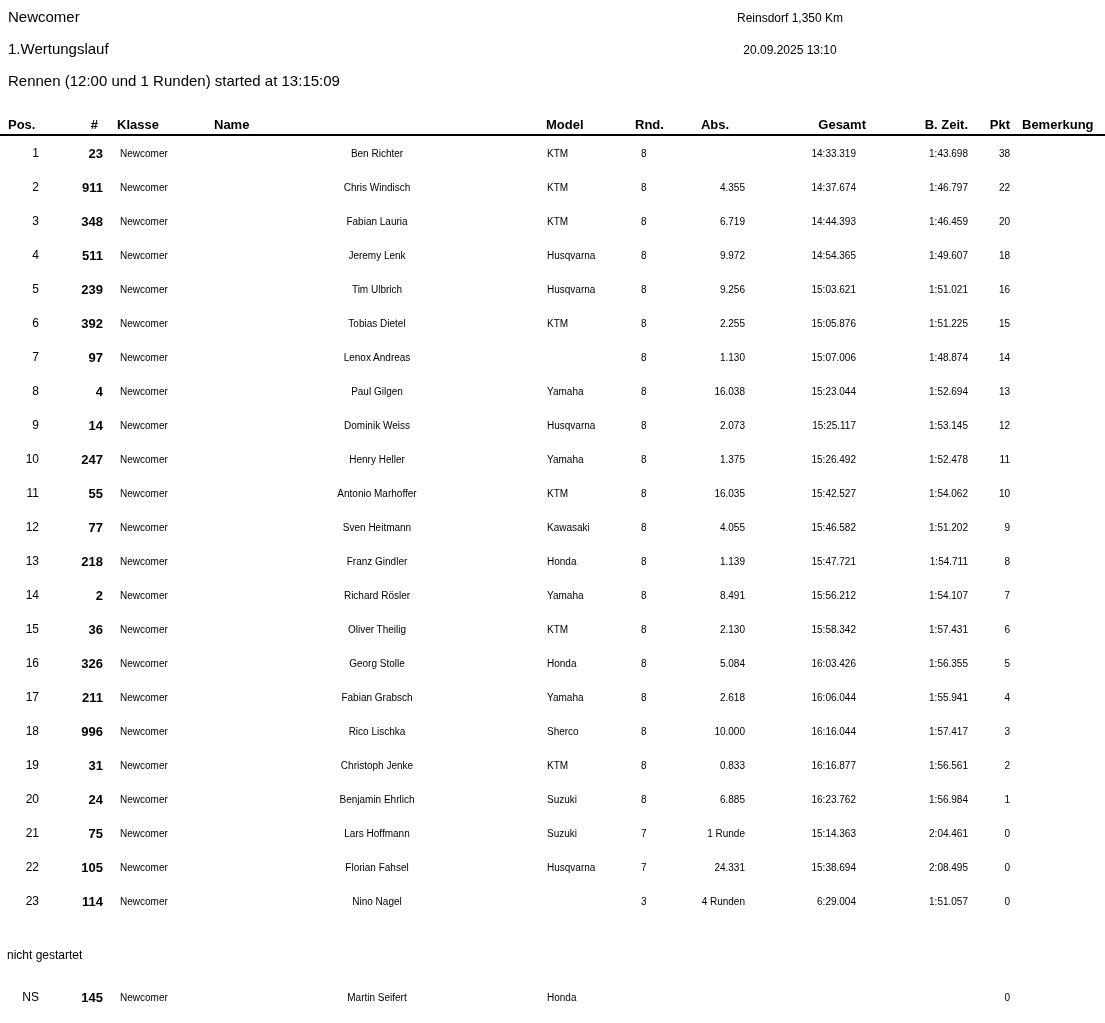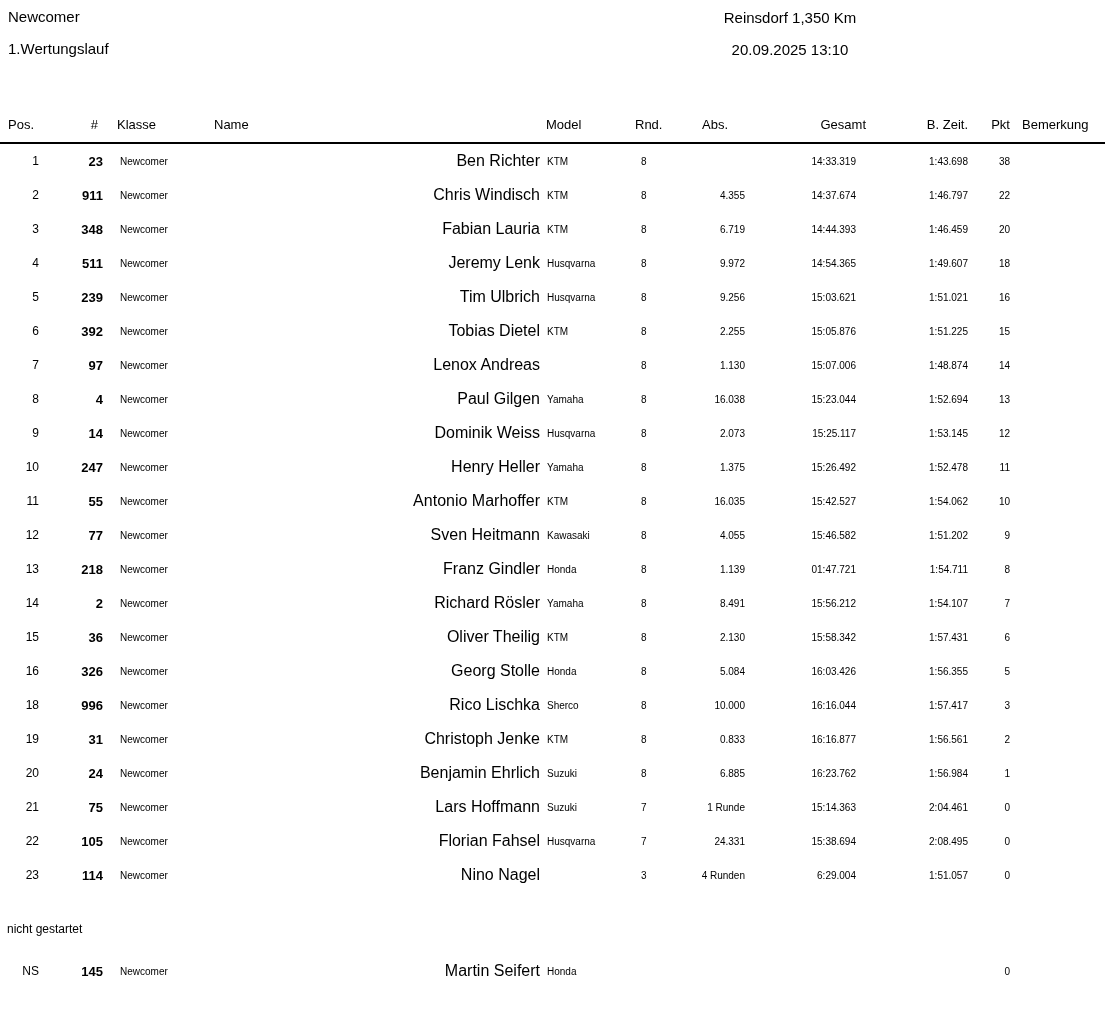--- a/index.html
+++ b/index.html
@@ -5,45 +5,45 @@
   html,body{margin:0;padding:0;}
   body{
     width:1105px;height:1023px;background:#ffffff;color:#000000;
     font-family:"Liberation Sans",sans-serif;overflow:hidden;position:relative;
   }
   .page{position:absolute;inset:0;}
   .hdr-text{position:absolute;font-size:15px;white-space:nowrap;}
   .hdr-left-1{left:8px;top:8px;}
   .hdr-left-2{left:8px;top:40px;}
   .hdr-left-3{left:8px;top:72px;}
-  .hdr-right{position:absolute;left:680px;top:8px;width:220px;text-align:center;font-size:15px;}
+  .hdr-right{position:absolute;left:680px;top:8px;width:220px;text-align:center;font-size:12px;}
   .hdr-right div{height:32px;line-height:20px;}
 
   .table-wrap{position:absolute;left:0;top:112px;width:1105px;}
   table{border-collapse:collapse;table-layout:fixed;width:1105px;}
   th,td{overflow:hidden;white-space:nowrap;padding:0;}
   thead th{
-    font-size:13px;font-weight:normal;height:20px;vertical-align:bottom;
-    padding-bottom:10px;border-bottom:2px solid #000;
+    font-size:13px;font-weight:bold;height:20px;vertical-align:bottom;
+    padding-bottom:2px;border-bottom:2px solid #000;
   }
   tbody td{height:34px;vertical-align:middle;font-size:10px;}
 
   col.c-pos{width:45px;}  col.c-num{width:63px;}   col.c-klasse{width:102px;}
   col.c-name{width:330px;}col.c-model{width:90px;} col.c-rnd{width:55px;}
   col.c-abs{width:65px;}  col.c-gesamt{width:120px;}col.c-bzeit{width:102px;}
   col.c-pkt{width:42px;}  col.c-bem{width:91px;}
 
   th.c-pos{text-align:left;padding-left:8px;}
   td.c-pos{text-align:right;padding-right:6px;font-size:12px;}
   th.c-num{text-align:right;padding-right:10px;}
   td.c-num{text-align:right;padding-right:5px;font-size:13px;font-weight:bold;}
   th.c-klasse{text-align:left;padding-left:9px;}
   td.c-klasse{text-align:left;padding-left:12px;}
   th.c-name{text-align:left;padding-left:4px;}
-  td.c-name{text-align:right;padding-left:4px;font-size:16px;}
+  td.c-name{text-align:center;padding-left:4px;font-size:10px;}
   th.c-model{text-align:left;padding-left:6px;}
   td.c-model{text-align:left;padding-left:7px;}
   th.c-rnd{text-align:left;padding-left:5px;}
   td.c-rnd{text-align:left;padding-left:11px;}
   th.c-abs{text-align:center;padding-right:5px;}
   td.c-abs{text-align:right;padding-right:5px;}
   th.c-gesamt{text-align:right;padding-right:4px;}
   td.c-gesamt{text-align:right;padding-right:14px;margin-top:16px;}
   th.c-bzeit{text-align:right;padding-right:4px;}
   td.c-bzeit{text-align:right;padding-right:4px;}
@@ -56,20 +56,21 @@
   tr.section-label td{height:22px;font-size:12px;text-align:left;padding-left:7px;vertical-align:middle;}
   tr.spacer-2 td{height:14px;}
 </style>
 </head>
 <body>
 
 <div class="page">
 
   <div class="hdr-text hdr-left-1">Newcomer</div>
   <div class="hdr-text hdr-left-2">1.Wertungslauf</div>
+  <div class="hdr-text hdr-left-3">Rennen (12:00 und 1 Runden) started at 13:15:09</div>
 
   <div class="hdr-right">
     <div>Reinsdorf 1,350 Km</div>
     <div>20.09.2025 13:10</div>
   </div>
 
   <div class="table-wrap">
     <table>
       <colgroup>
         <col class="c-pos">
@@ -269,21 +270,21 @@
   </tr>
 
   <tr>
     <td class="c-pos">13</td>
     <td class="c-num">218</td>
     <td class="c-klasse">Newcomer</td>
     <td class="c-name">Franz Gindler</td>
     <td class="c-model">Honda</td>
     <td class="c-rnd">8</td>
     <td class="c-abs">1.139</td>
-    <td class="c-gesamt">01:47.721</td>
+    <td class="c-gesamt">15:47.721</td>
     <td class="c-bzeit">1:54.711</td>
     <td class="c-pkt">8</td>
     <td class="c-bem"></td>
   </tr>
 
   <tr>
     <td class="c-pos">14</td>
     <td class="c-num">2</td>
     <td class="c-klasse">Newcomer</td>
     <td class="c-name">Richard Rösler</td>
@@ -317,20 +318,33 @@
     <td class="c-name">Georg Stolle</td>
     <td class="c-model">Honda</td>
     <td class="c-rnd">8</td>
     <td class="c-abs">5.084</td>
     <td class="c-gesamt">16:03.426</td>
     <td class="c-bzeit">1:56.355</td>
     <td class="c-pkt">5</td>
     <td class="c-bem"></td>
   </tr>
 
+  <tr>
+    <td class="c-pos">17</td>
+    <td class="c-num">211</td>
+    <td class="c-klasse">Newcomer</td>
+    <td class="c-name">Fabian Grabsch</td>
+    <td class="c-model">Yamaha</td>
+    <td class="c-rnd">8</td>
+    <td class="c-abs">2.618</td>
+    <td class="c-gesamt">16:06.044</td>
+    <td class="c-bzeit">1:55.941</td>
+    <td class="c-pkt">4</td>
+    <td class="c-bem"></td>
+  </tr>
 
   <tr>
     <td class="c-pos">18</td>
     <td class="c-num">996</td>
     <td class="c-klasse">Newcomer</td>
     <td class="c-name">Rico Lischka</td>
     <td class="c-model">Sherco</td>
     <td class="c-rnd">8</td>
     <td class="c-abs">10.000</td>
     <td class="c-gesamt">16:16.044</td>

